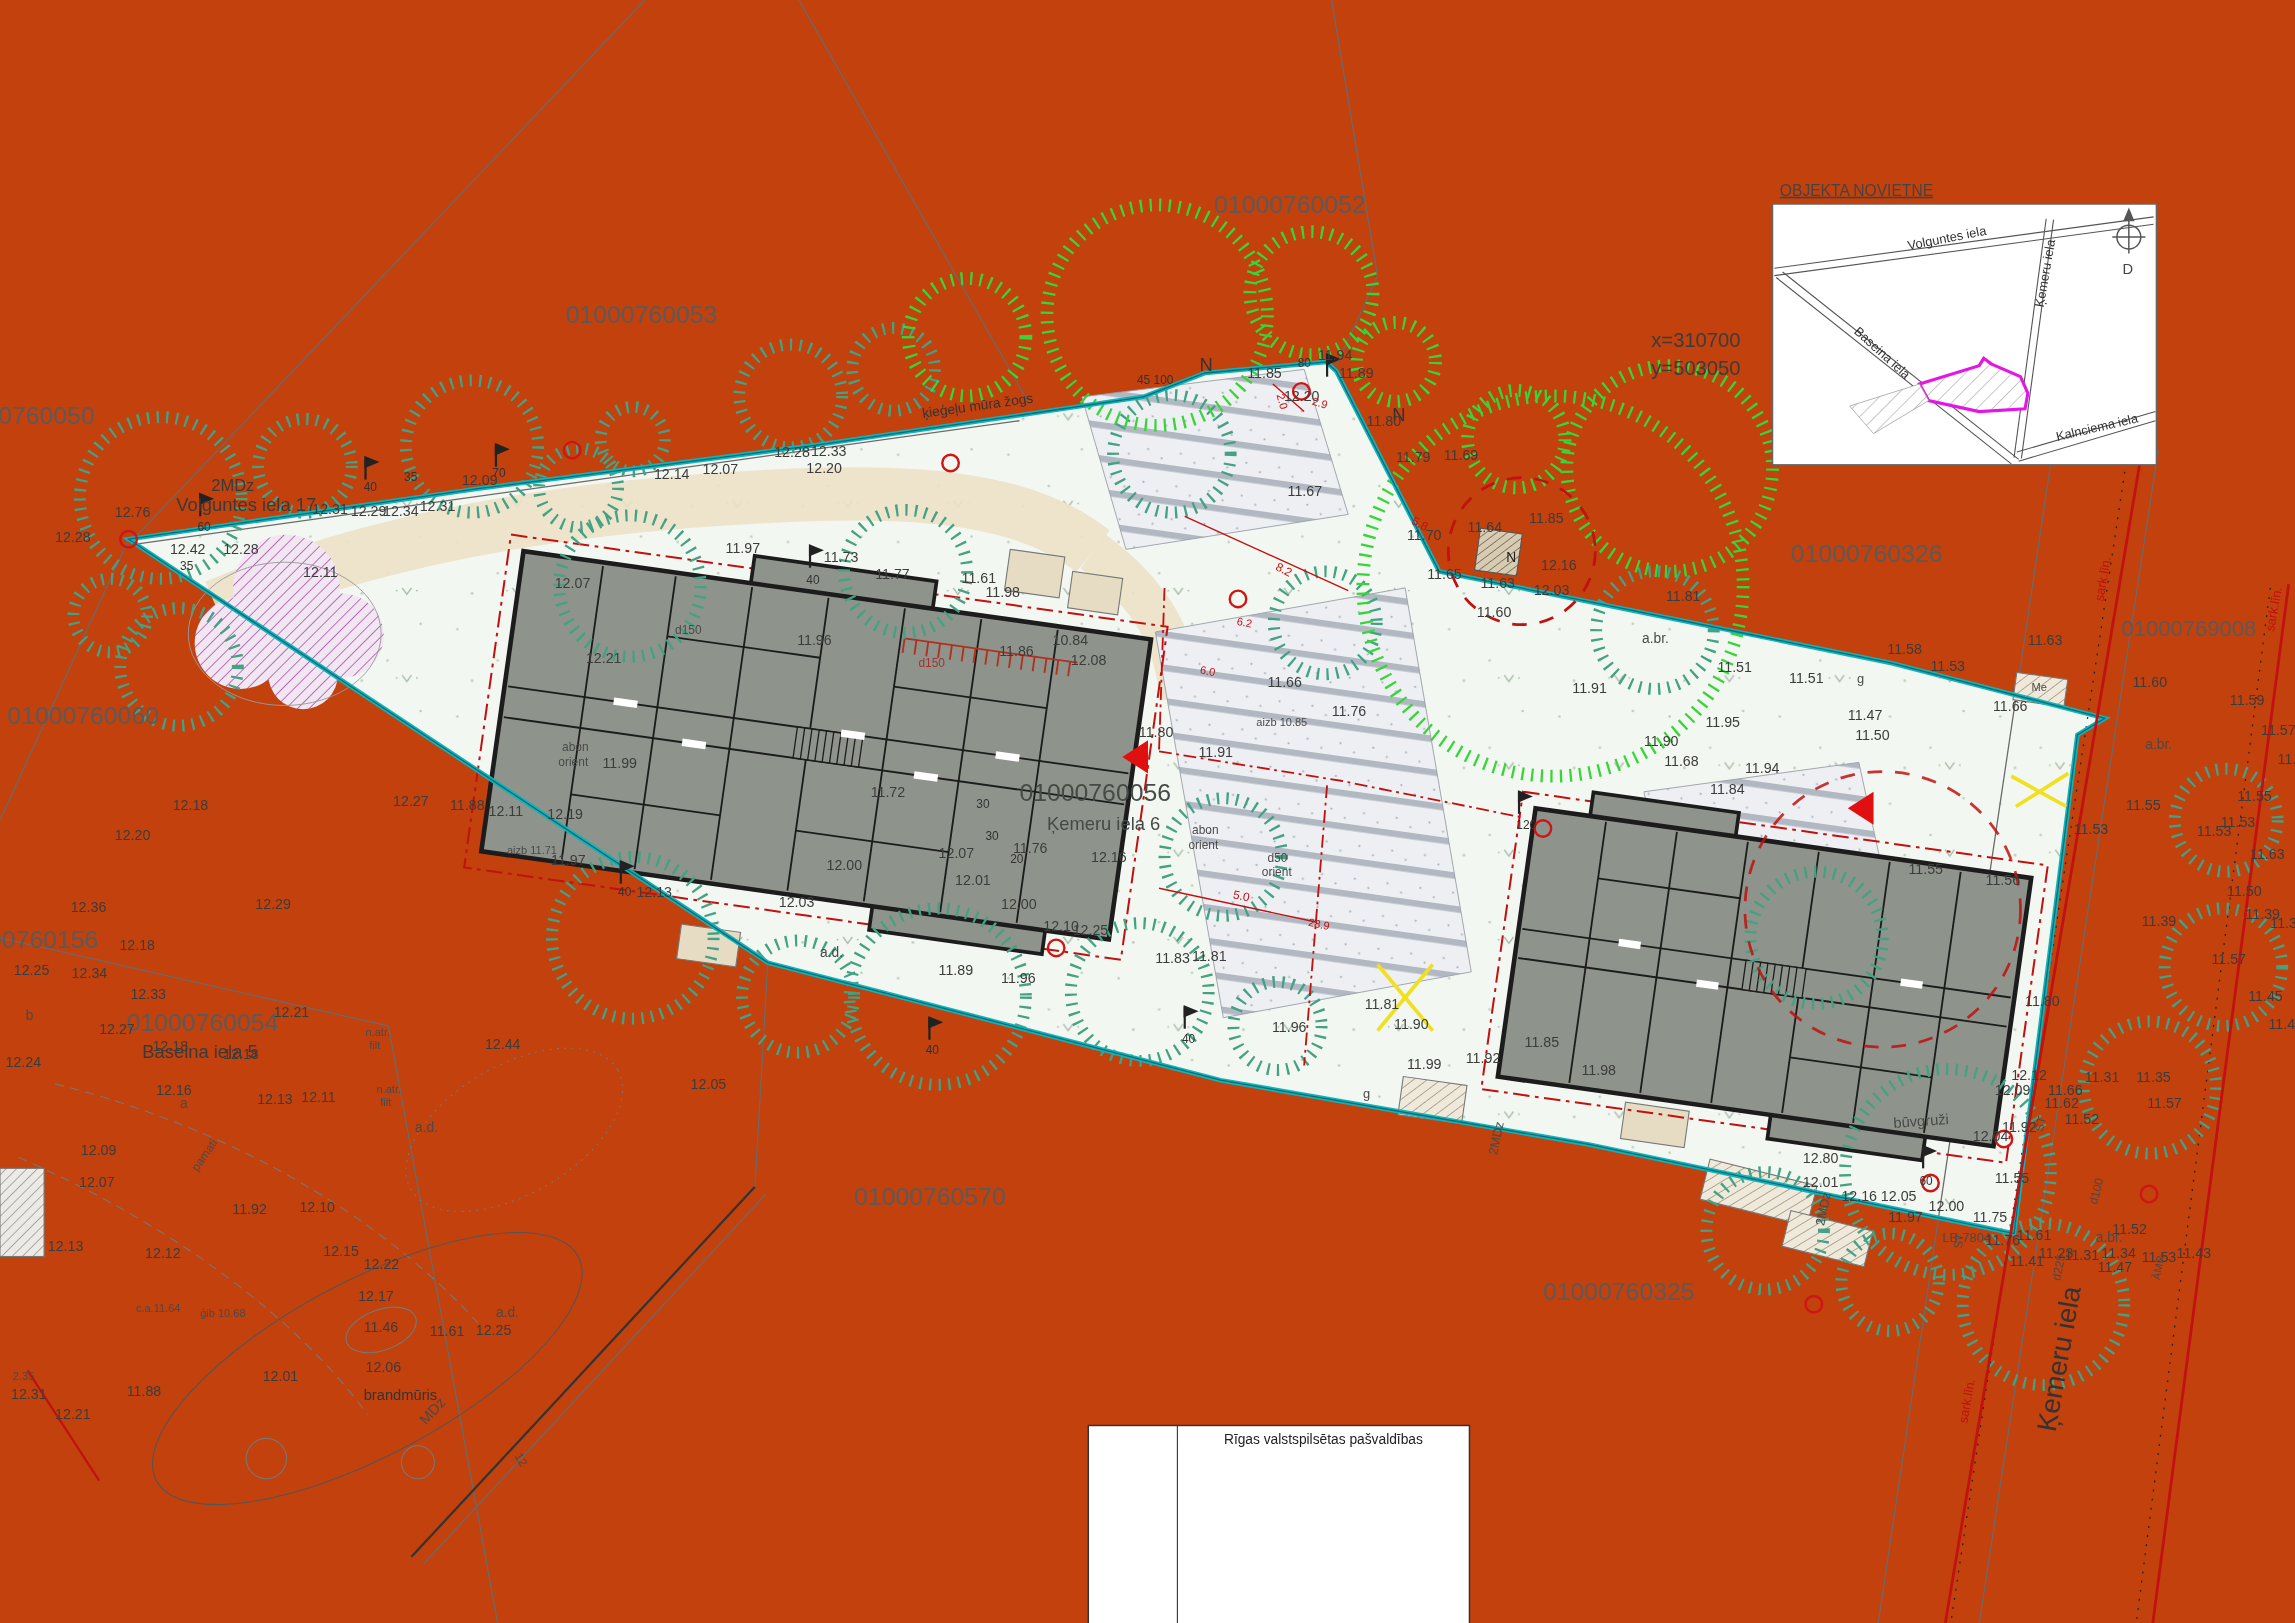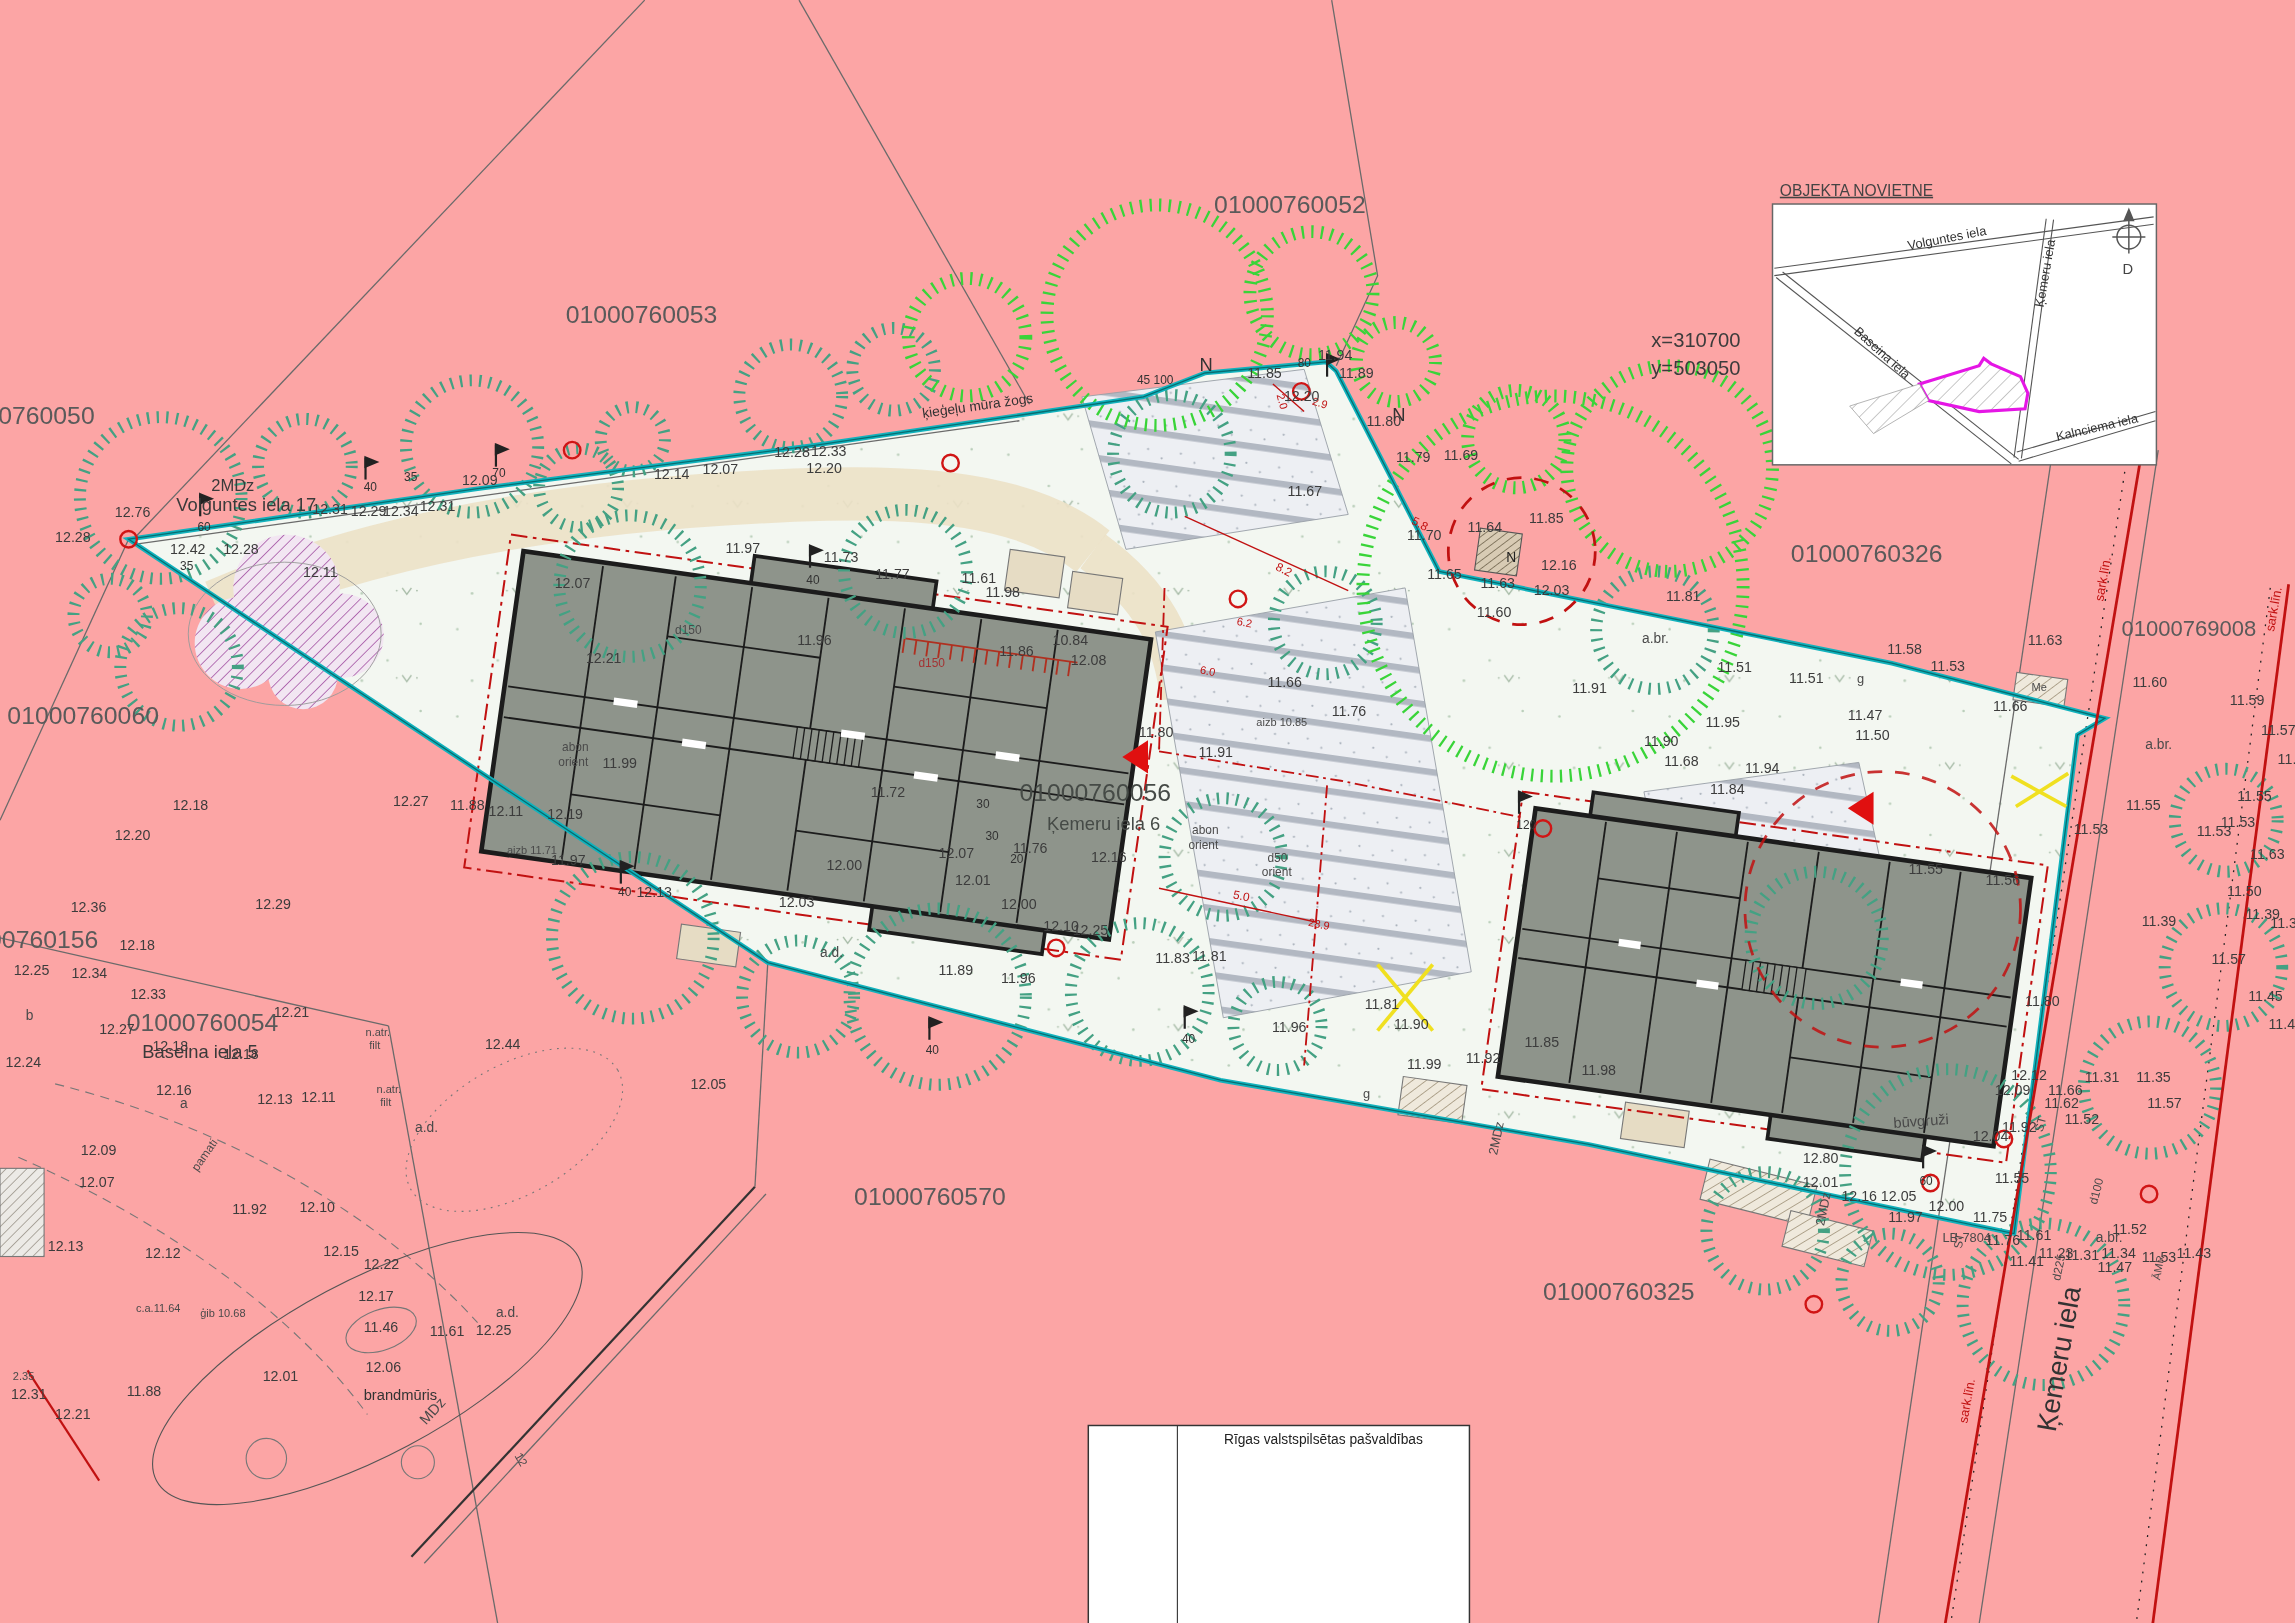--- a/index.html
+++ b/index.html
@@ -1,16 +1,16 @@
 <!DOCTYPE html>
 <html style="font-size:14.7px"><head>
 <meta charset="utf-8">
 <style>
   html,body{margin:0;padding:0;background:#ffffff;}
-  .plan{position:relative;width:2296px;height:1624px;background:#fca5a5;overflow:hidden;
+  .plan{position:relative;width:2296px;height:1624px;background:#c2410c;overflow:hidden;
         font-family:"Liberation Sans","DejaVu Sans",sans-serif;}
   svg{position:absolute;left:0;top:0;}
   text{font-family:"Liberation Sans","DejaVu Sans",sans-serif;}
 </style>
 </head>
 <body>
 
 <div class="plan">
 <svg width="2296" height="1624" viewBox="0 0 2500 1768">
   <defs>

